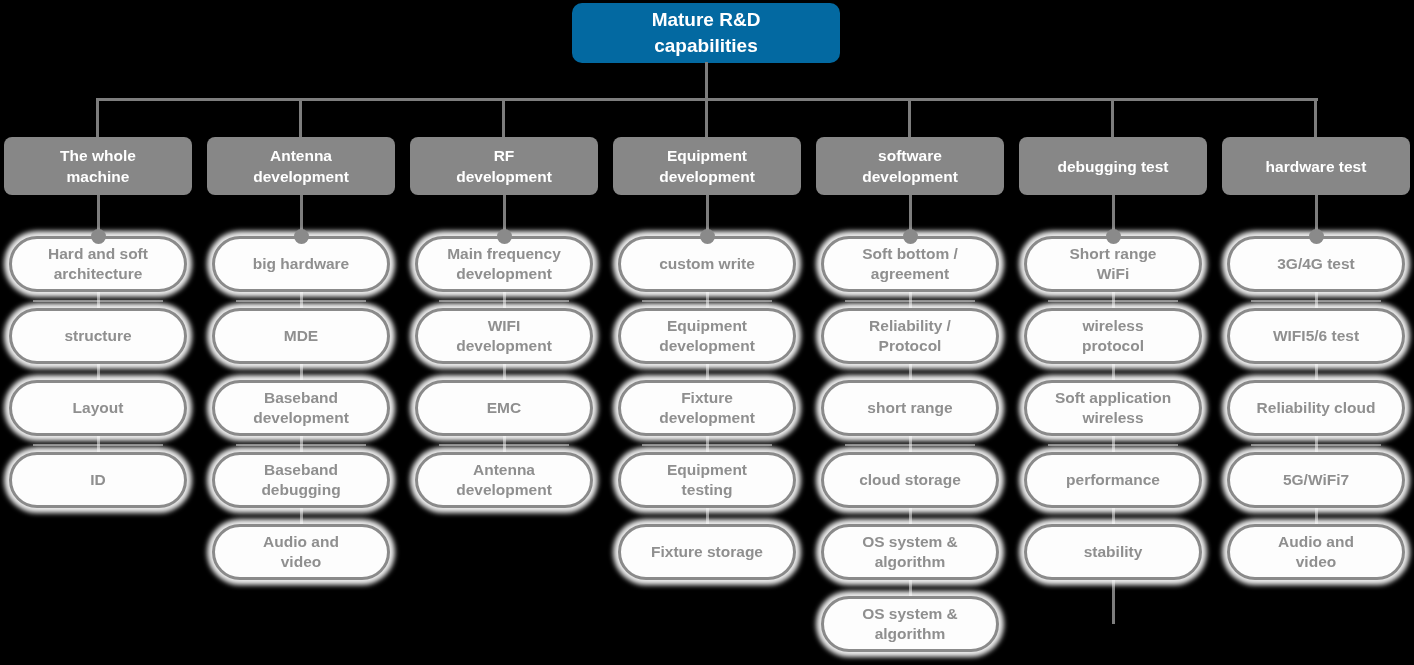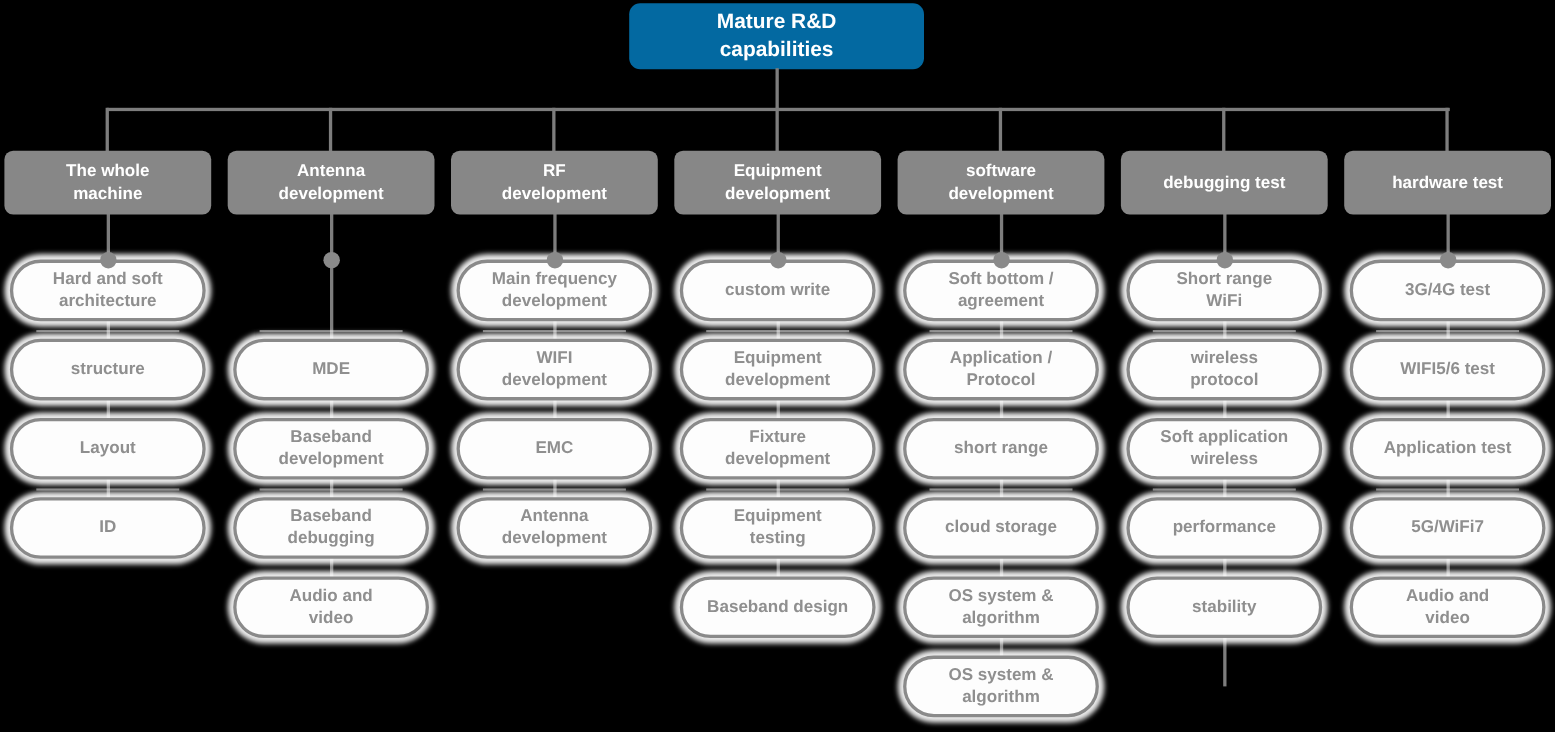--- a/index.html
+++ b/index.html
@@ -86,20 +86,21 @@
     <div class="pill r3">ID</div>
   </div>
 
   <div class="col c2">
     <div class="hdr">Antenna
 development</div>
     <div class="spine sp5"></div>
     <div class="dot"></div>
     <div class="sep s1"></div>
     <div class="sep s2"></div>
+    <div class="pill r0">big hardware</div>
     <div class="pill r1">MDE</div>
     <div class="pill r2">Baseband
 development</div>
     <div class="pill r3">Baseband
 debugging</div>
     <div class="pill r4">Audio and
 video</div>
   </div>
 
   <div class="col c3">
@@ -125,33 +126,33 @@
     <div class="dot"></div>
     <div class="sep s1"></div>
     <div class="sep s2"></div>
     <div class="pill r0">custom write</div>
     <div class="pill r1">Equipment
 development</div>
     <div class="pill r2">Fixture
 development</div>
     <div class="pill r3">Equipment
 testing</div>
-    <div class="pill r4">Baseband design</div>
+    <div class="pill r4">Fixture storage</div>
   </div>
 
   <div class="col c5">
     <div class="hdr">software
 development</div>
     <div class="spine sp6"></div>
     <div class="dot"></div>
     <div class="sep s1"></div>
     <div class="sep s2"></div>
     <div class="pill r0">Soft bottom /
 agreement</div>
-    <div class="pill r1">Application /
+    <div class="pill r1">Reliability /
 Protocol</div>
     <div class="pill r2">short range</div>
     <div class="pill r3">cloud storage</div>
     <div class="pill r4">OS system &amp;
 algorithm</div>
     <div class="pill r5">OS system &amp;
 algorithm</div>
   </div>
 
   <div class="col c6">
@@ -171,19 +172,19 @@
   </div>
 
   <div class="col c7">
     <div class="hdr">hardware test</div>
     <div class="spine sp5"></div>
     <div class="dot"></div>
     <div class="sep s1"></div>
     <div class="sep s2"></div>
     <div class="pill r0">3G/4G test</div>
     <div class="pill r1">WIFI5/6 test</div>
-    <div class="pill r2">Application test</div>
+    <div class="pill r2">Reliability cloud</div>
     <div class="pill r3">5G/WiFi7</div>
     <div class="pill r4">Audio and
 video</div>
   </div>
 
 </div>
 
 </body></html>

